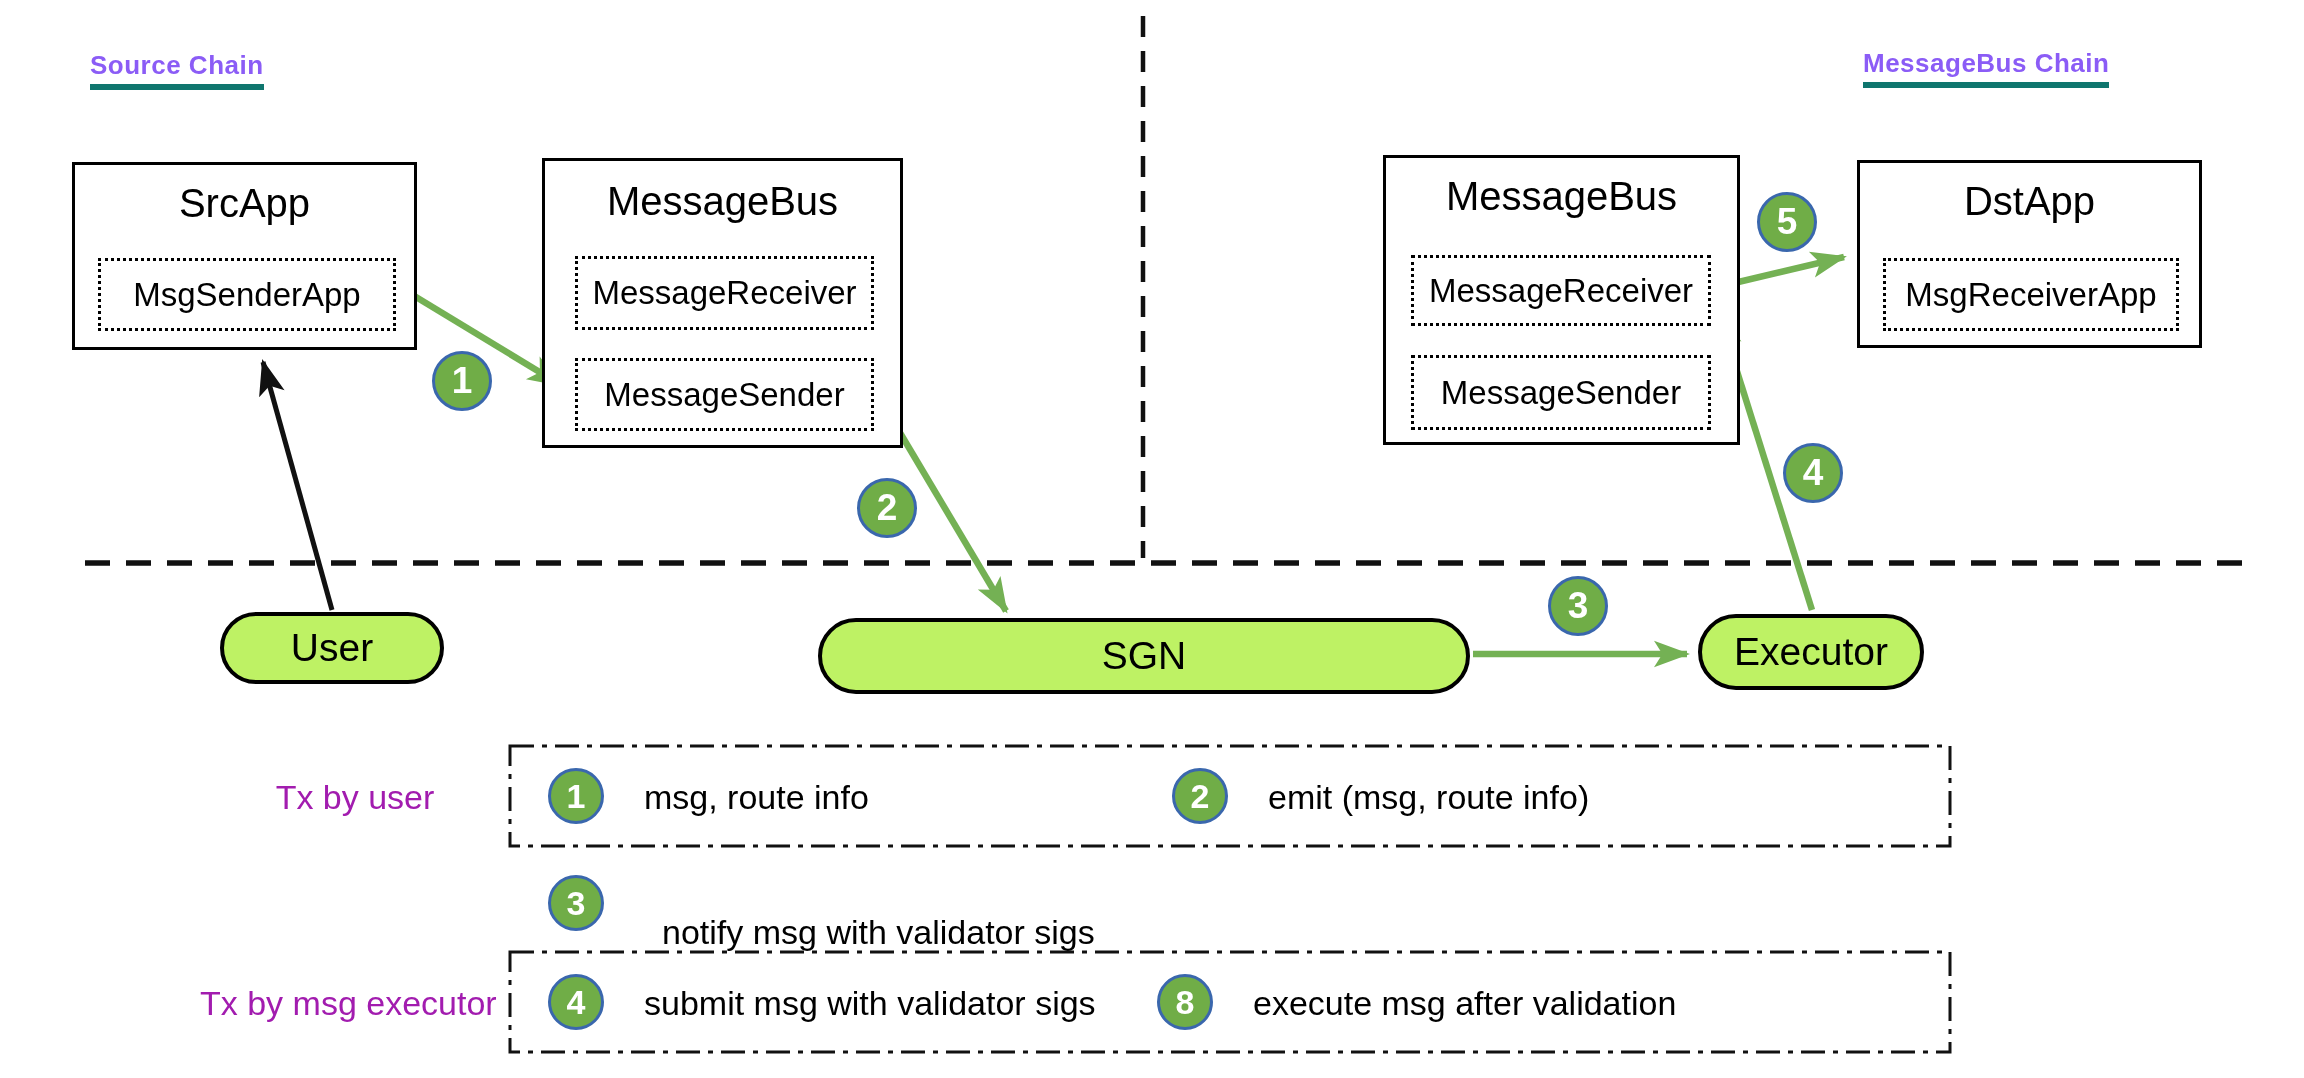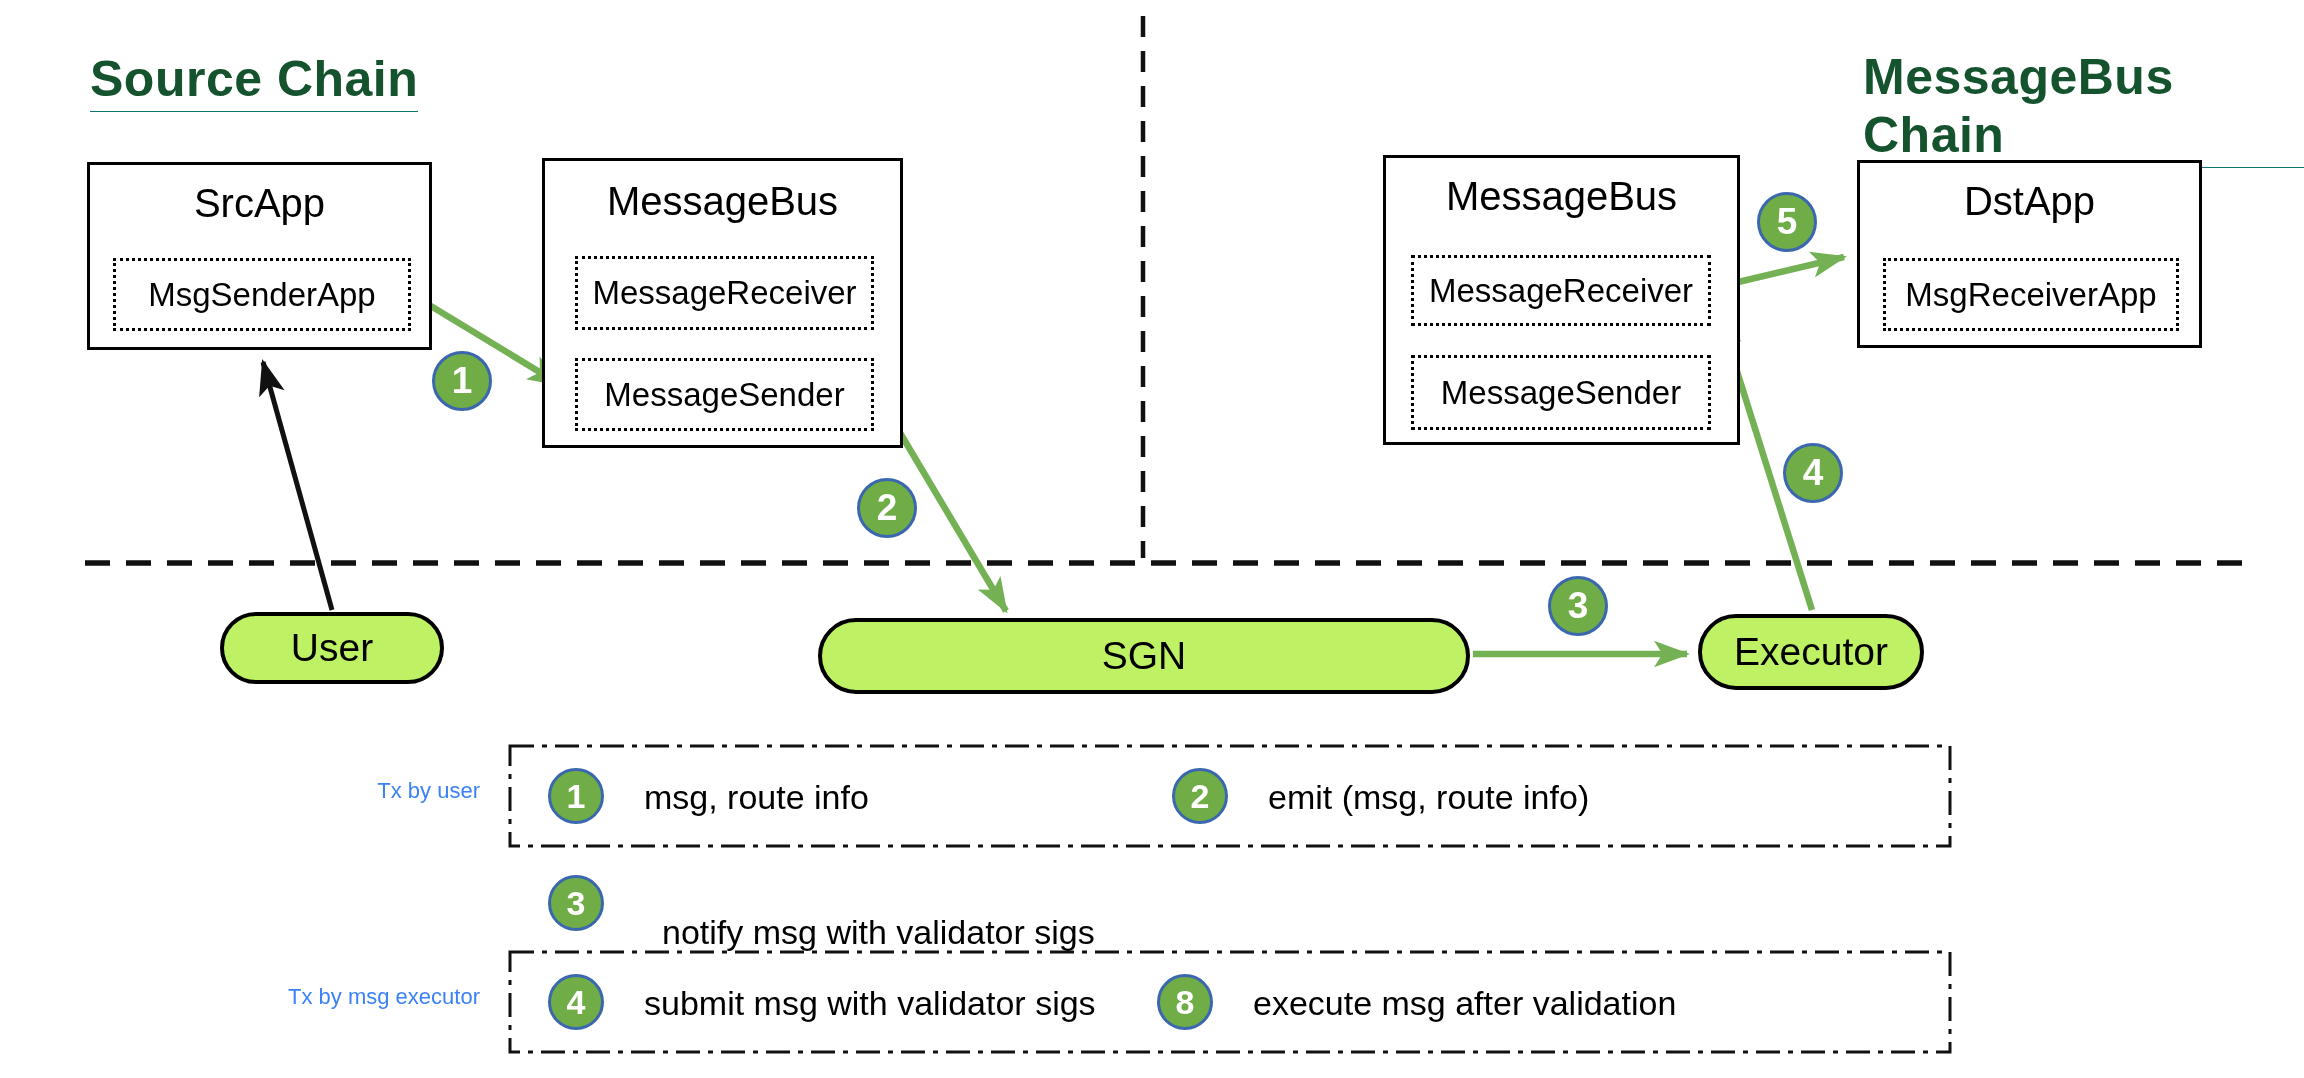--- a/index.html
+++ b/index.html
@@ -3,22 +3,22 @@
 <meta charset="utf-8">
 <style>
   html,body{margin:0;padding:0;background:#fff;}
   #canvas{
     position:relative;width:2304px;height:1078px;background:#ffffff;overflow:hidden;
     font-family:"Liberation Sans","DejaVu Sans",sans-serif;color:#111;
   }
   svg.layer{position:absolute;left:0;top:0;width:2304px;height:1078px;pointer-events:none;}
 
   .hdr{
-    position:absolute;font-size:50px;font-weight:bold;color:#14532d;
-    border-bottom:1px solid #0f766e;padding-bottom:3px;letter-spacing:0.5px;
+    position:absolute;font-size:26px;font-weight:bold;color:#8b5cf6;
+    border-bottom:6px solid #0f766e;padding-bottom:3px;letter-spacing:0.5px;
   }
 
   .bigbox{position:absolute;border:3px solid #000;background:#fff;box-sizing:border-box;}
   .bigtitle{position:absolute;left:0;right:0;text-align:center;font-size:40px;color:#000;}
   .dotted{
     position:absolute;border:3px dotted #000;box-sizing:border-box;background:#fff;
     display:flex;align-items:center;justify-content:center;font-size:33px;color:#000;white-space:nowrap;
   }
 
   .pill{
@@ -27,21 +27,21 @@
   }
 
   .badge{
     position:absolute;width:60px;height:60px;border-radius:50%;box-sizing:border-box;
     background:#70AD47;border:3px solid #3A67AD;color:#fff;font-weight:bold;font-size:37px;
     display:flex;align-items:center;justify-content:center;
   }
   .badge.sm{width:56px;height:56px;font-size:34px;}
 
   .legend-label{
-    position:absolute;font-size:22px;color:#3b82f6;text-align:right;white-space:nowrap;
+    position:absolute;font-size:34px;color:#a21caf;text-align:center;white-space:nowrap;
   }
   .legend-text{
     position:absolute;font-size:34px;color:#000;white-space:nowrap;
   }
 </style>
 </head>
 <body>
 
 <div id="canvas">
 
@@ -65,21 +65,21 @@
     <line x1="1812" y1="610" x2="1719" y2="314" stroke="#74B154" stroke-width="6.5" marker-end="url(#headGreen)"></line>
     <line x1="1713" y1="288" x2="1844" y2="257" stroke="#74B154" stroke-width="6.5" marker-end="url(#headGreen)"></line>
 
     <rect x="510" y="746" width="1440" height="100" fill="none" stroke="#111" stroke-width="3" stroke-dasharray="24 8 5 8"></rect>
     <rect x="510" y="952" width="1440" height="100" fill="none" stroke="#111" stroke-width="3" stroke-dasharray="24 8 5 8"></rect>
   </svg>
 
   <div class="hdr" style="left:90px;top:50px;">Source Chain</div>
   <div class="hdr" style="left:1863px;top:48px;">MessageBus Chain</div>
 
-  <div class="bigbox" style="left:87px;top:162px;width:345px;height:188px;">
+  <div class="bigbox" style="left:72px;top:162px;width:345px;height:188px;">
     <div class="bigtitle" style="top:16px;">SrcApp</div>
     <div class="dotted" style="left:23px;top:93px;width:298px;height:73px;">MsgSenderApp</div>
   </div>
 
   <div class="bigbox" style="left:542px;top:158px;width:361px;height:290px;">
     <div class="bigtitle" style="top:18px;">MessageBus</div>
     <div class="dotted" style="left:30px;top:95px;width:299px;height:74px;">MessageReceiver</div>
     <div class="dotted" style="left:30px;top:197px;width:299px;height:73px;">MessageSender</div>
   </div>
 

